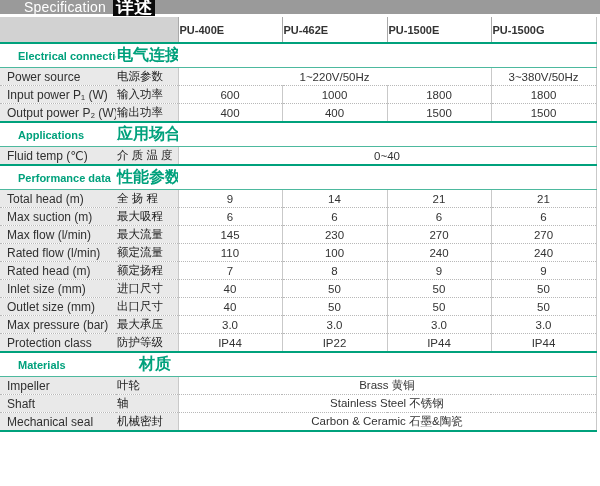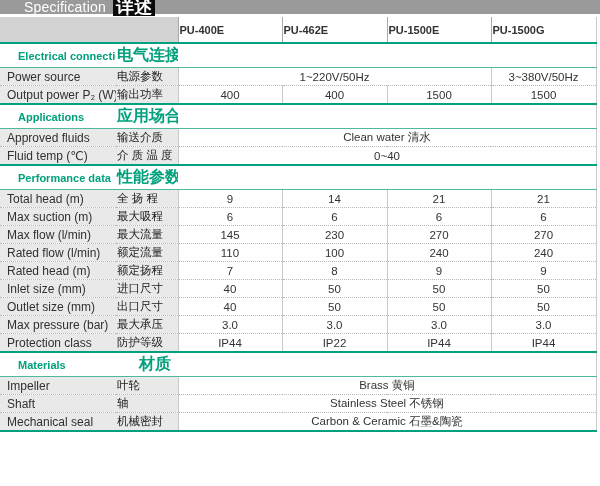--- a/index.html
+++ b/index.html
@@ -93,38 +93,41 @@
         <td class="sec-cn">电气连接</td>
         <td colspan="4"></td>
       </tr>
       <tr class="data-row">
         <td class="lbl-en">Power source</td>
         <td class="lbl-cn">电源参数</td>
         <td class="val" colspan="3">1~220V/50Hz</td>
         <td class="val" colspan="1">3~380V/50Hz</td>
       </tr>
       <tr class="data-row">
+        <td class="lbl-en">Input power P₁ (W)</td>
+        <td class="lbl-cn">输入功率</td>
+        <td class="val" colspan="1">600</td>
+        <td class="val" colspan="1">1000</td>
+        <td class="val" colspan="1">1800</td>
+        <td class="val" colspan="1">1800</td>
+      </tr>
+      <tr class="data-row">
         <td class="lbl-en">Output power P₂ (W)</td>
         <td class="lbl-cn">输出功率</td>
         <td class="val" colspan="1">400</td>
         <td class="val" colspan="1">400</td>
         <td class="val" colspan="1">1500</td>
         <td class="val" colspan="1">1500</td>
       </tr>
       <tr class="section-row">
         <td class="sec-en">Applications</td>
         <td class="sec-cn">应用场合</td>
         <td colspan="4"></td>
       </tr>
       <tr class="data-row">
-        <td class="lbl-en">Approved fluids</td>
-        <td class="lbl-cn">输送介质</td>
-        <td class="val" colspan="4">Clean water 清水</td>
-      </tr>
-      <tr class="data-row">
         <td class="lbl-en">Fluid temp (℃)</td>
         <td class="lbl-cn">介 质 温 度</td>
         <td class="val" colspan="4">0~40</td>
       </tr>
       <tr class="section-row">
         <td class="sec-en">Performance data</td>
         <td class="sec-cn">性能参数</td>
         <td colspan="4"></td>
       </tr>
       <tr class="data-row">

